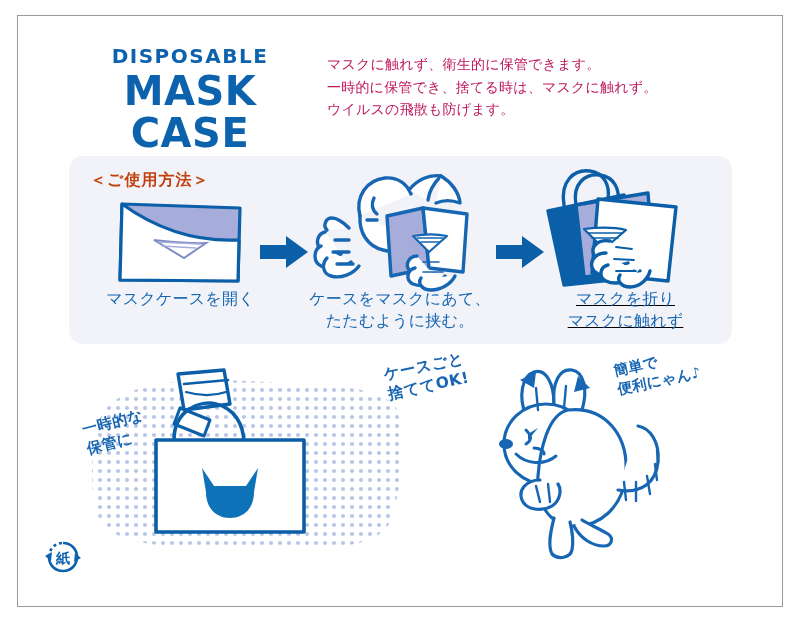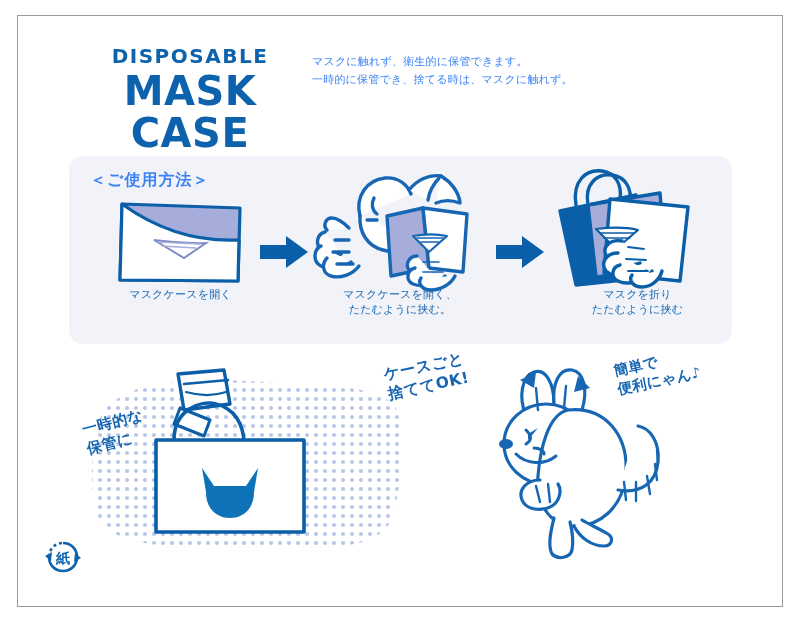--- a/index.html
+++ b/index.html
@@ -57,65 +57,65 @@
   }
   .maskcase-jp {
     font-size: 16px;
     font-weight: bold;
     letter-spacing: 1px;
     margin-top: 3px;
     font-family: "DejaVu Sans", sans-serif;
   }
   .header-right {
     position: absolute;
-    left: 312px;
+    left: 327px;
     top: 53px;
-    color: #3b82f6;
-    font-size: 11px;
+    color: #be185d;
+    font-size: 14px;
     line-height: 1.62;
     font-family: "DejaVu Sans", sans-serif;
     letter-spacing: 0.2px;
   }
 
   
   .howto-panel {
     position: absolute;
     left: 69px;
     top: 156px;
     width: 663px;
     height: 188px;
     background: #f1f3f8;
     border-radius: 14px;
   }
   .howto-title {
     position: absolute;
     left: 90px;
     top: 170px;
-    color: #3b82f6;
+    color: #c2410c;
     font-size: 16px;
     font-weight: bold;
     letter-spacing: 1px;
     font-family: "DejaVu Sans", sans-serif;
   }
   .step {
     position: absolute;
     text-align: center;
   }
   .step-caption {
     color: #1766b3;
-    font-size: 11px;
+    font-size: 16px;
     line-height: 1.35;
     font-family: "DejaVu Sans", sans-serif;
     letter-spacing: 0.2px;
     font-weight: 500;
     text-align: center;
   }
   .step1 { left: 88px; top: 196px; width: 185px; }
   .step2 { left: 305px; top: 170px; width: 190px; }
-  .step3 { left: 540px; top: 165px; width: 195px; }
+  .step3 { left: 528px; top: 165px; width: 195px; text-decoration: underline; }
   .step1 .art { height: 92px; }
   .step2 .art { height: 118px; }
   .step3 .art { height: 123px; }
   .arrow {
     position: absolute;
     top: 232px;
     width: 52px;
     height: 40px;
   }
   .arrow1 { left: 258px; }
@@ -180,20 +180,21 @@
 
   <div class="header-left">
     <div class="disposable">DISPOSABLE</div>
     <div class="maskcase">MASK CASE</div>
     <div class="maskcase-jp">使い捨てマスクケース</div>
   </div>
 
   <div class="header-right">
     <div>マスクに触れず、衛生的に保管できます。</div>
     <div>一時的に保管でき、捨てる時は、マスクに触れず。</div>
+    <div>ウイルスの飛散も防げます。</div>
   </div>
 
   <div class="howto-panel"></div>
   <div class="howto-title">＜ご使用方法＞</div>
 
   <div class="step step1">
     <div class="art">
       <svg width="185" height="92" viewBox="0 0 185 92">
         <g>
           <path d="M34 8 L152 12 L150 85 L32 84 Z" fill="#a6adda" stroke="#0a5fa8" stroke-width="3.2" stroke-linejoin="round"></path>
@@ -245,21 +246,21 @@
 
           <path d="M112 86 C104 86 100 94 104 100 C108 106 120 108 128 104" fill="#ffffff"></path>
           <path d="M110 98 C102 100 100 110 108 114 C118 118 134 114 140 106" fill="#ffffff"></path>
           <path d="M116 108 C112 114 118 120 126 120 C136 120 146 114 150 106" fill="#ffffff"></path>
           <path d="M118 92 L134 92" stroke-width="1.6"></path>
           <path d="M118 102 L138 102" stroke-width="1.6"></path>
         </g>
       </svg>
     </div>
     <div class="step-caption">
-      <div>マスクケースを開く、</div>
+      <div>ケースをマスクにあて、</div>
       <div>たたむように挟む。</div>
     </div>
   </div>
 
   <div class="arrow arrow2">
     <svg width="52" height="40" viewBox="0 0 52 40">
       <path d="M2 13 L28 13 L28 4 L50 20 L28 36 L28 27 L2 27 Z" fill="#0a5fa8"></path>
     </svg>
   </div>
 
@@ -284,21 +285,21 @@
           <path d="M80 100 C72 102 70 112 78 116 C88 121 106 116 112 106" fill="#ffffff"></path>
           <path d="M92 110 C88 116 94 122 102 122 C112 122 120 114 122 106" fill="#ffffff"></path>
           <path d="M88 82 L104 84" fill="none" stroke-width="1.8"></path>
           <path d="M86 94 L106 95" fill="none" stroke-width="1.8"></path>
           <path d="M88 106 L108 106" fill="none" stroke-width="1.8"></path>
         </g>
       </svg>
     </div>
     <div class="step-caption">
       <div>マスクを折り</div>
-      <div>たたむように挟む</div>
+      <div>マスクに触れず</div>
     </div>
   </div>
 
   <div class="dots-blob">
     <svg width="318" height="175" viewBox="0 0 318 175">
       <defs>
         <pattern id="dots" x="0" y="0" width="9" height="9" patternUnits="userSpaceOnUse">
           <circle cx="3" cy="3" r="2.1" fill="#b9c6e8"></circle>
         </pattern>
         <clipPath id="blobclip">

